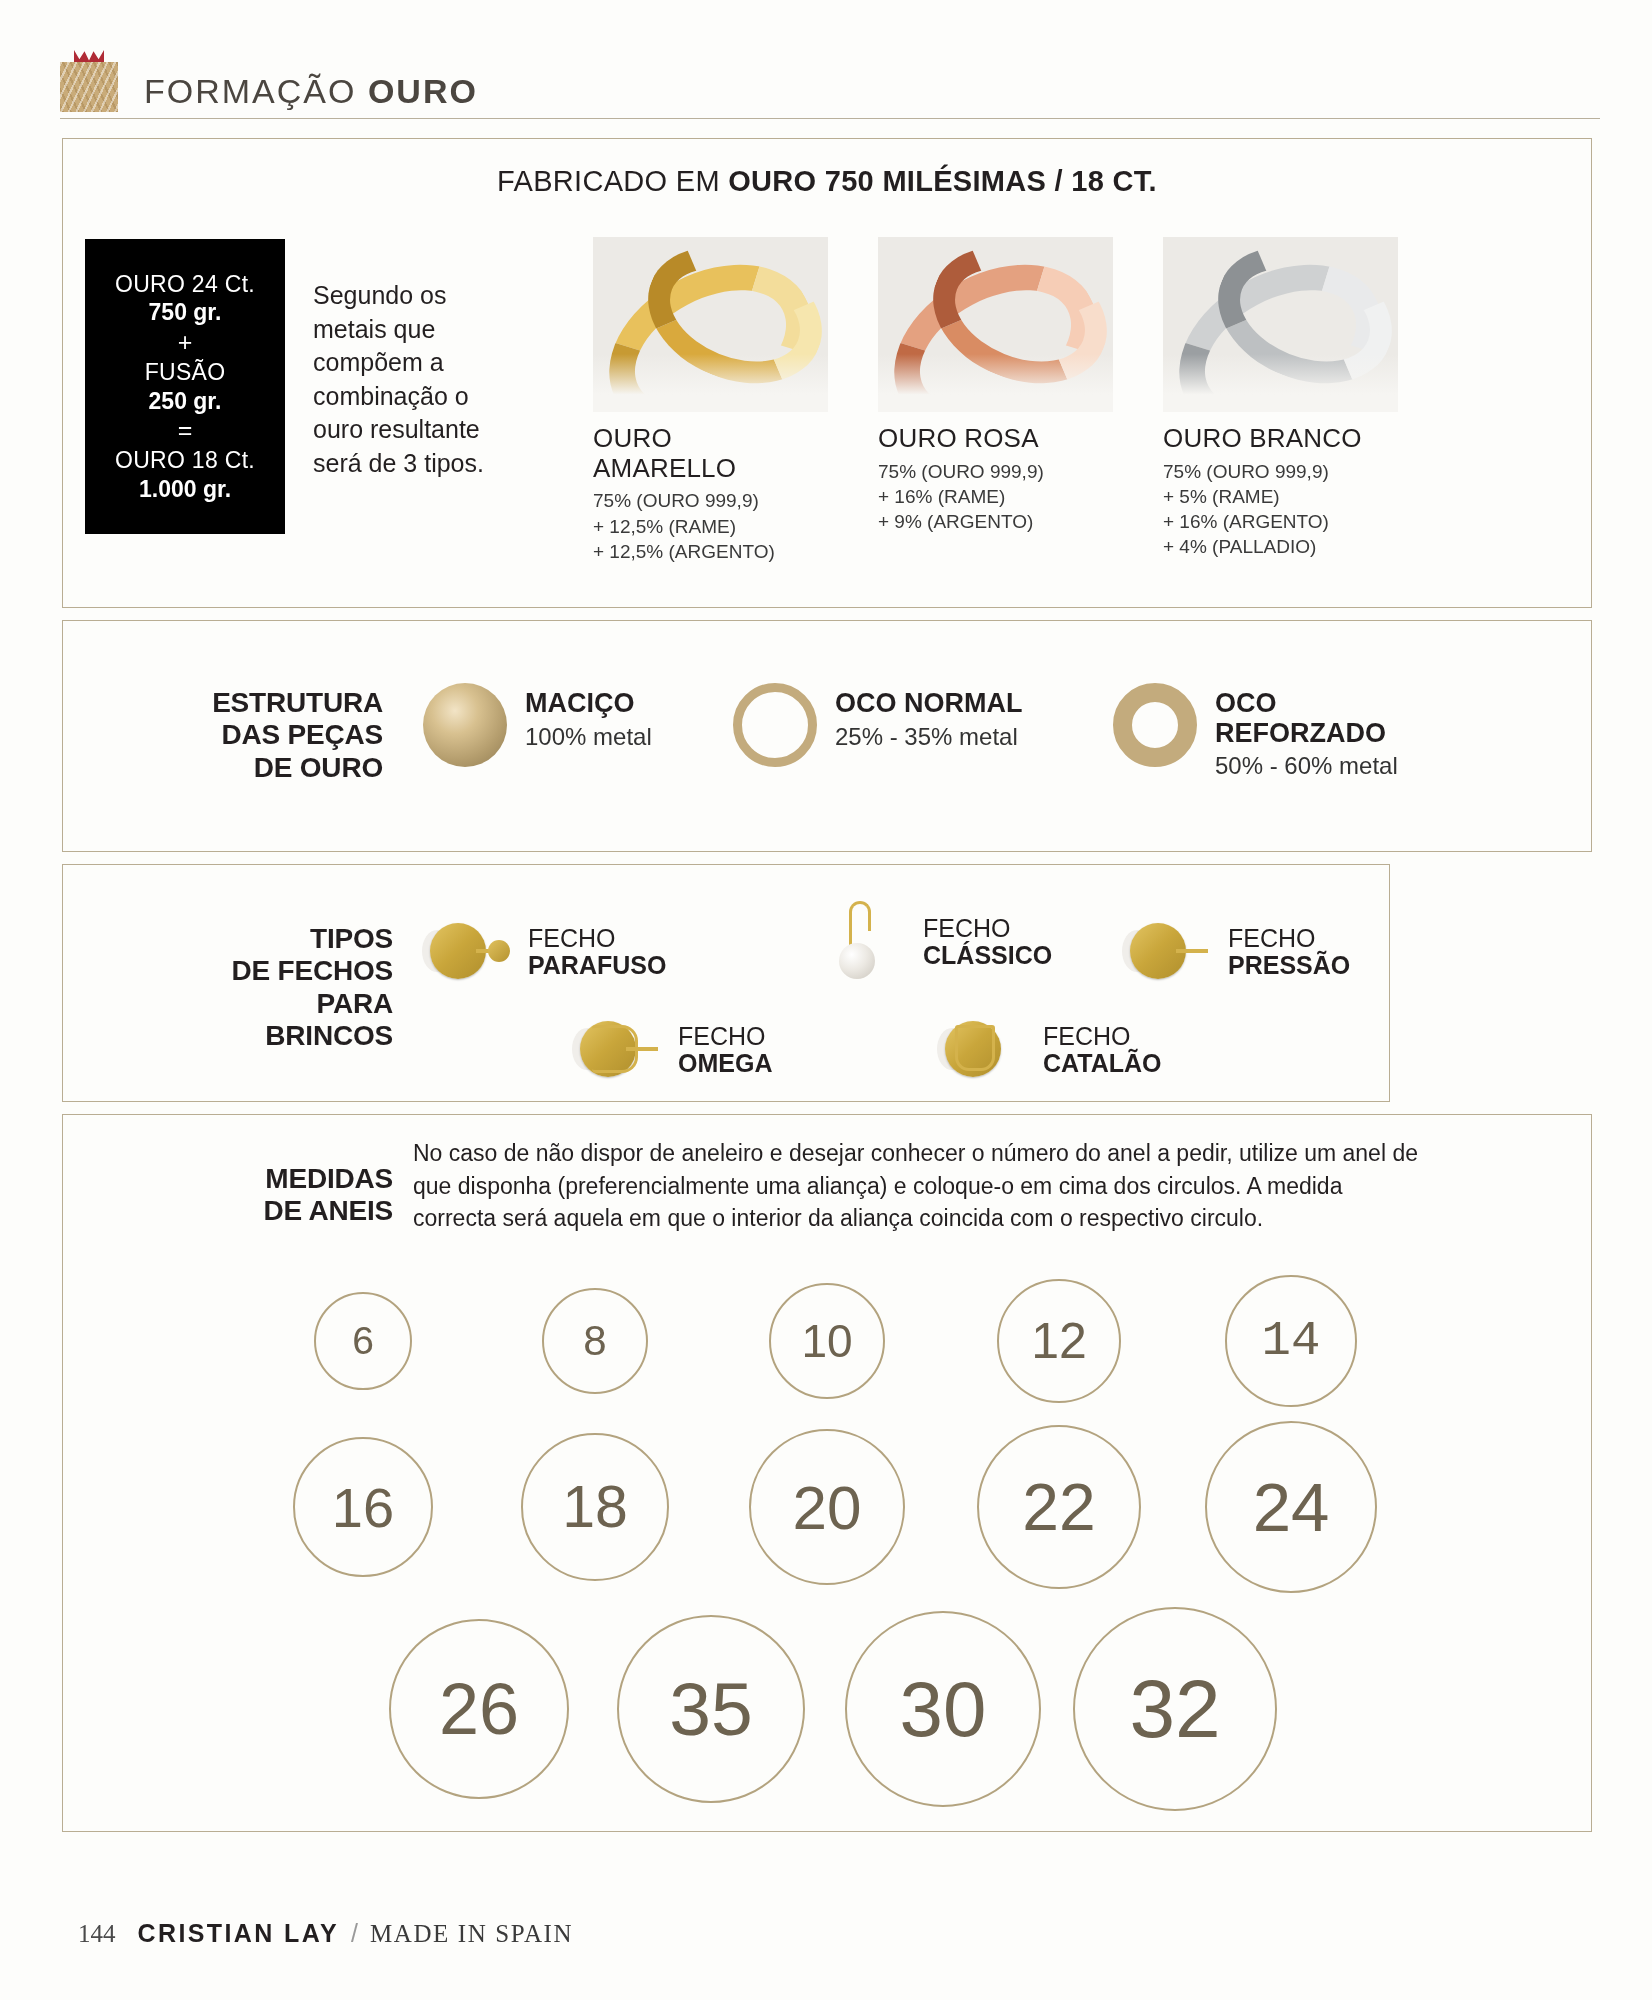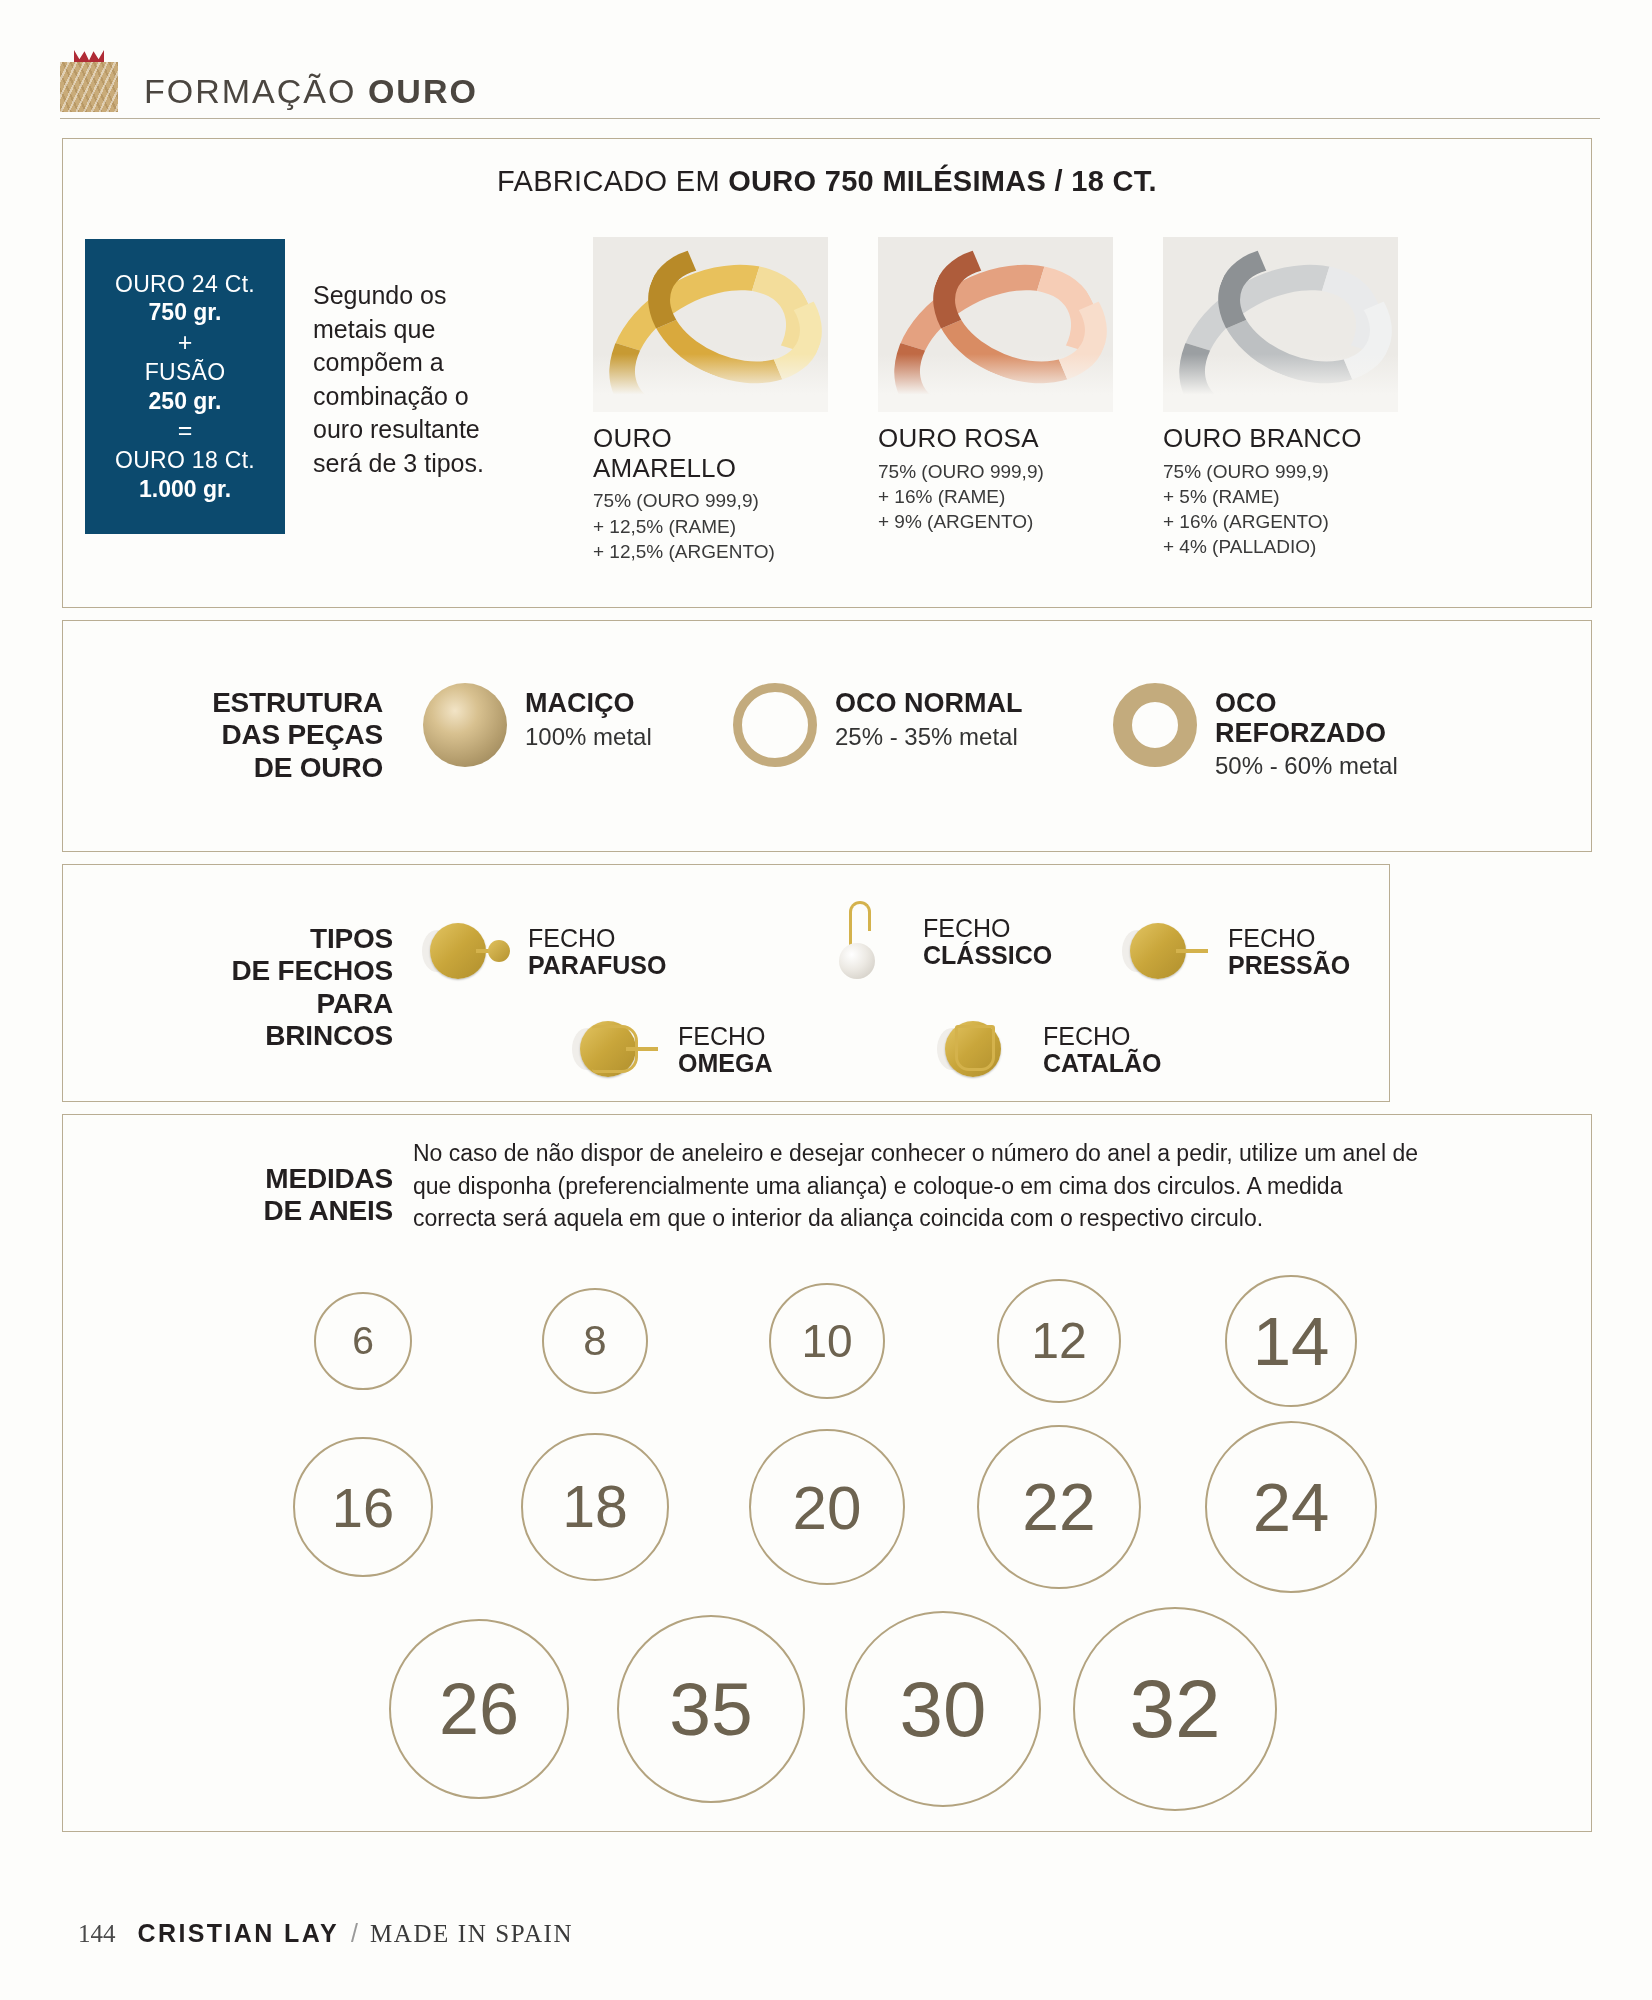--- a/index.html
+++ b/index.html
@@ -89,21 +89,21 @@
     letter-spacing: .3px;
     font-weight: 400;
     white-space: pre;
   }
   .panel-heading b { font-weight: 700; }
 
   .gold-box {
     position: absolute;
     left: 22px; top: 100px;
     width: 200px; height: 295px;
-    background: #0c4a6e;
+    background: #000000;
     color: #fff;
     display: flex;
     flex-direction: column;
     align-items: center;
     justify-content: center;
     line-height: 1.24;
     font-size: 23px;
     text-align: center;
   }
   .gold-box .lt { font-weight: 300; letter-spacing: .3px; }
@@ -592,21 +592,21 @@
 <div class="panel" id="panel-sizes">
   <div class="sec-title" id="sizes-title">MEDIDAS
 DE ANEIS</div>
   <div class="sizes-intro">No caso de não dispor de aneleiro e desejar conhecer o número do anel a pedir, utilize um anel de que disponha (preferencialmente uma aliança) e coloque-o em cima dos circulos. A medida correcta será aquela em que o interior da aliança coincida com o respectivo circulo.</div>
   <div class="size-rows" id="size-rows">
       <div class="size-row">
         <div class="size-circle" style="width: 98px; height: 98px; margin: 0px 67px; font-size: 39px;">6</div>
         <div class="size-circle" style="width: 106px; height: 106px; margin: 0px 63px; font-size: 42px;">8</div>
         <div class="size-circle" style="width: 116px; height: 116px; margin: 0px 58px; font-size: 46px;">10</div>
         <div class="size-circle" style="width: 124px; height: 124px; margin: 0px 54px; font-size: 50px;">12</div>
-        <div class="size-circle" style="width: 132px; height: 132px; margin: 0px 50px; font-size: 69px;">14</div>
+        <div class="size-circle" style="width: 132px; height: 132px; margin: 0px 50px; font-size: 49px; font-family: Liberation Mono, monospace;">14</div>
       </div>
       <div class="size-row">
         <div class="size-circle" style="width: 140px; height: 140px; margin: 0px 46px; font-size: 56px;">16</div>
         <div class="size-circle" style="width: 148px; height: 148px; margin: 0px 42px; font-size: 59px;">18</div>
         <div class="size-circle" style="width: 156px; height: 156px; margin: 0px 38px; font-size: 62px;">20</div>
         <div class="size-circle" style="width: 164px; height: 164px; margin: 0px 34px; font-size: 66px;">22</div>
         <div class="size-circle" style="width: 172px; height: 172px; margin: 0px 30px; font-size: 69px;">24</div>
       </div>
       <div class="size-row">
         <div class="size-circle" style="width: 180px; height: 180px; margin: 0px 26px; font-size: 72px;">26</div>

